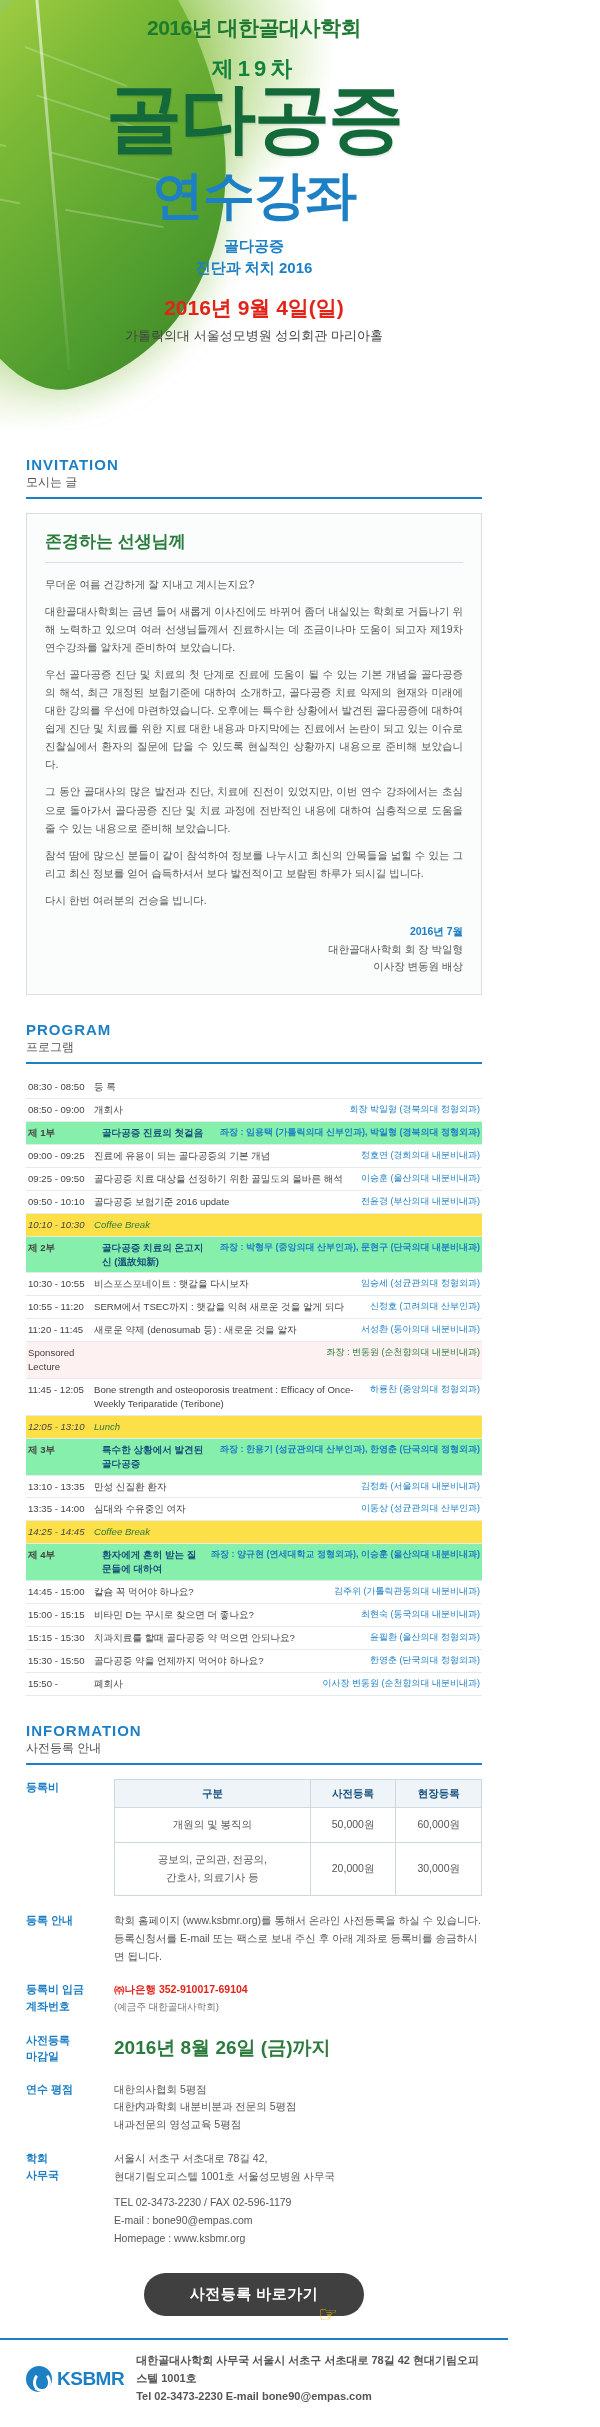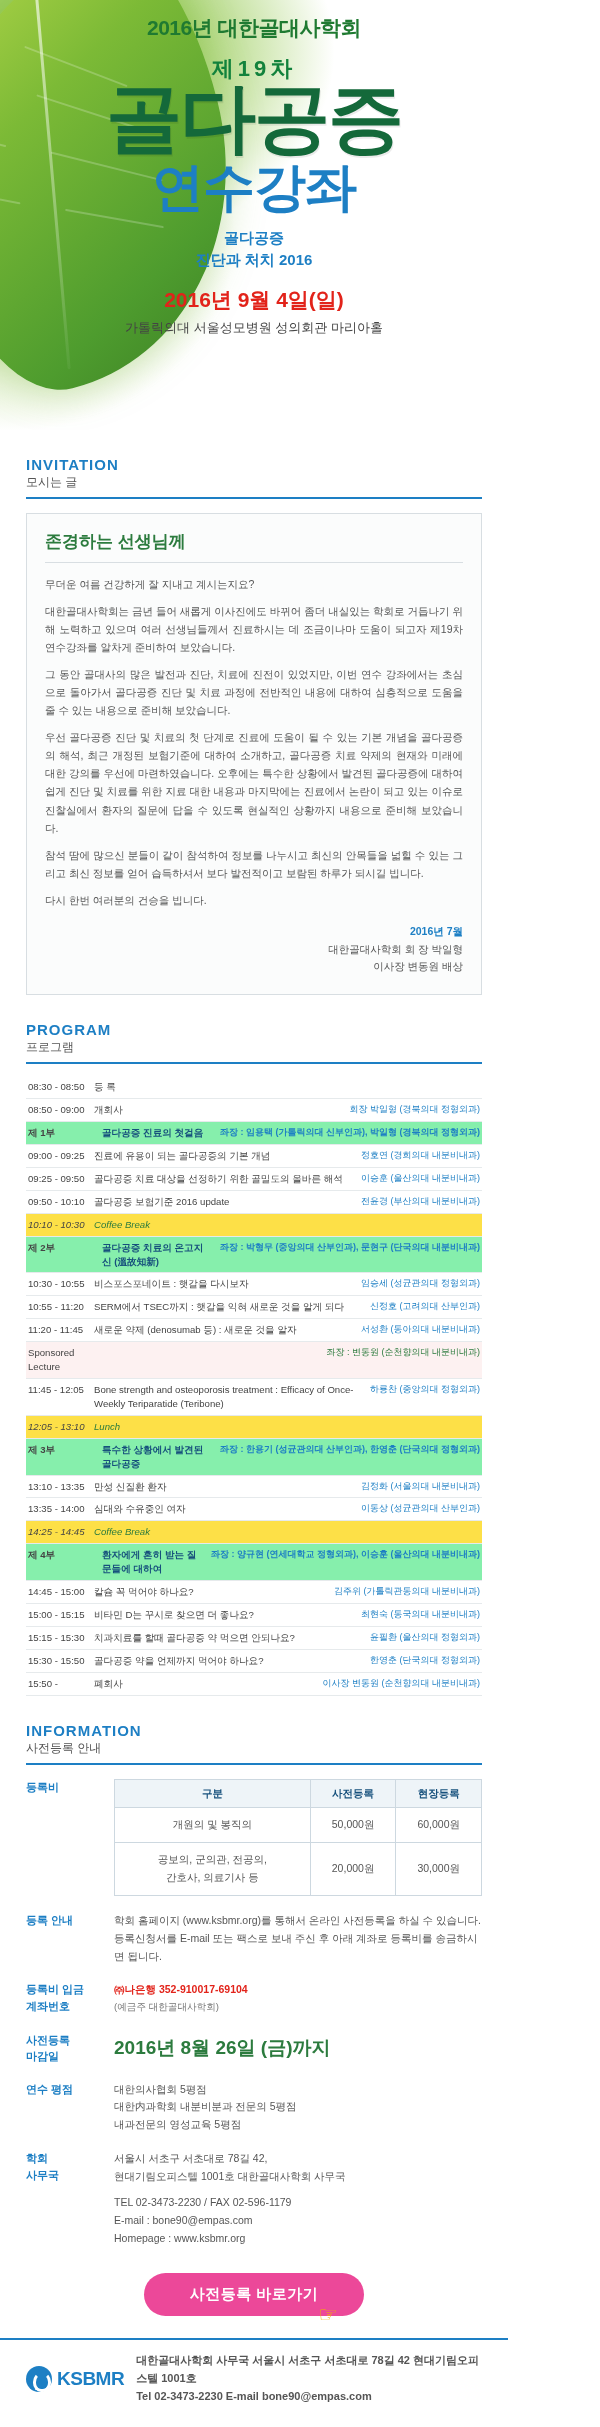--- a/index.html
+++ b/index.html
@@ -67,21 +67,21 @@
     margin-top:-2px;
     font-size:76px;
     line-height:0.96;
     font-weight:bold;
     color:#14693a;
     font-family:"DejaVu Serif", serif;
     letter-spacing:-2px;
     text-shadow:1px 2px 0 rgba(0,0,0,0.08);
   }
   .hero-brush2 {
-    margin-top:6px;
+    margin-top:14px;
     font-size:52px;
     line-height:1;
     font-weight:bold;
     color:#1d7fc4;
     font-family:"DejaVu Serif", serif;
     letter-spacing:-1px;
   }
   .hero-sub {
     margin-top:14px;
     color:#1d7fc4;
@@ -215,21 +215,21 @@
     color:#2c7b3e;
     font-size:19px;
     font-weight:bold;
   }
   .small-note { font-size:9.6px; color:#777; }
 
   
   .cta-wrap { text-align:center; margin-top:26px; position:relative; }
   .cta {
     display:inline-block;
-    background:#ec4899;
+    background:#404040;
     color:#fff;
     font-size:15px;
     font-weight:bold;
     padding:12px 46px;
     border-radius:22px;
     letter-spacing:0.5px;
     cursor:pointer;
     border:none;
   }
   .hand {
@@ -302,22 +302,22 @@
     <div class="sec-head">
       <div class="en">INVITATION</div>
       <div class="ko">모시는 글</div>
     </div>
     <div class="rule"></div>
 
     <div class="inv-box">
       <div class="inv-title">존경하는 선생님께</div>
       <p class="inv-p">무더운 여름 건강하게 잘 지내고 계시는지요?</p>
       <p class="inv-p">대한골대사학회는 금년 들어 새롭게 이사진에도 바뀌어 좀더 내실있는 학회로 거듭나기 위해 노력하고 있으며 여러 선생님들께서 진료하시는 데 조금이나마 도움이 되고자 제19차 연수강좌를 알차게 준비하여 보았습니다.</p>
+      <p class="inv-p">우선 골다공증 진단 및 치료의 첫 단계로 진료에 도움이 될 수 있는 기본 개념을 골다공증의 해석, 최근 개정된 보험기준에 대하여 소개하고, 골다공증 치료 약제의 현재와 미래에 대한 강의를 우선에 마련하였습니다. 오후에는 특수한 상황에서 발견된 골다공증에 대하여 쉽게 진단 및 치료를 위한 지료 대한 내용과 마지막에는 진료에서 논란이 되고 있는 이슈로 진찰실에서 환자의 질문에 답을 수 있도록 현실적인 상황까지 내용으로 준비해 보았습니다.</p>
       <p class="inv-p">그 동안 골대사의 많은 발전과 진단, 치료에 진전이 있었지만, 이번 연수 강좌에서는 초심으로 돌아가서 골다공증 진단 및 치료 과정에 전반적인 내용에 대하여 심층적으로 도움을 줄 수 있는 내용으로 준비해 보았습니다.</p>
-      <p class="inv-p">우선 골다공증 진단 및 치료의 첫 단계로 진료에 도움이 될 수 있는 기본 개념을 골다공증의 해석, 최근 개정된 보험기준에 대하여 소개하고, 골다공증 치료 약제의 현재와 미래에 대한 강의를 우선에 마련하였습니다. 오후에는 특수한 상황에서 발견된 골다공증에 대하여 쉽게 진단 및 치료를 위한 지료 대한 내용과 마지막에는 진료에서 논란이 되고 있는 이슈로 진찰실에서 환자의 질문에 답을 수 있도록 현실적인 상황까지 내용으로 준비해 보았습니다.</p>
       <p class="inv-p">참석 땀에 많으신 분들이 같이 참석하여 정보를 나누시고 최신의 안목들을 넓힐 수 있는 그리고 최신 정보를 얻어 습득하셔서 보다 발전적이고 보람된 하루가 되시길 빕니다.</p>
       <p class="inv-p">다시 한번 여러분의 건승을 빕니다.</p>
       <div class="inv-sign">
         <div class="d">2016년 7월</div>
         <div>대한골대사학회 회  장  박일형</div>
         <div>이사장  변동원  배상</div>
       </div>
     </div>
   </div>
 
@@ -529,21 +529,21 @@
           <div>대한内과학회 내분비분과 전문의 5평점</div>
           <div>내과전문의 영성교육 5평점</div>
         </div>
       </div>
 
       <div class="info-row">
         <div class="info-label" style="white-space:pre-line;">학회
 사무국</div>
         <div class="info-body">
           <div>서울시 서초구 서초대로 78길 42,</div>
-          <div>현대기림오피스텔 1001호 대한골대사학회 사무국</div>
+          <div>현대기림오피스텔 1001호 서울성모병원 사무국</div>
           <div style="height:8px;"></div>
           <div>TEL 02-3473-2230 / FAX 02-596-1179</div>
           <div>E-mail : bone90@empas.com</div>
           <div>Homepage : www.ksbmr.org</div>
         </div>
       </div>
 
     </div>
   </div>
 

